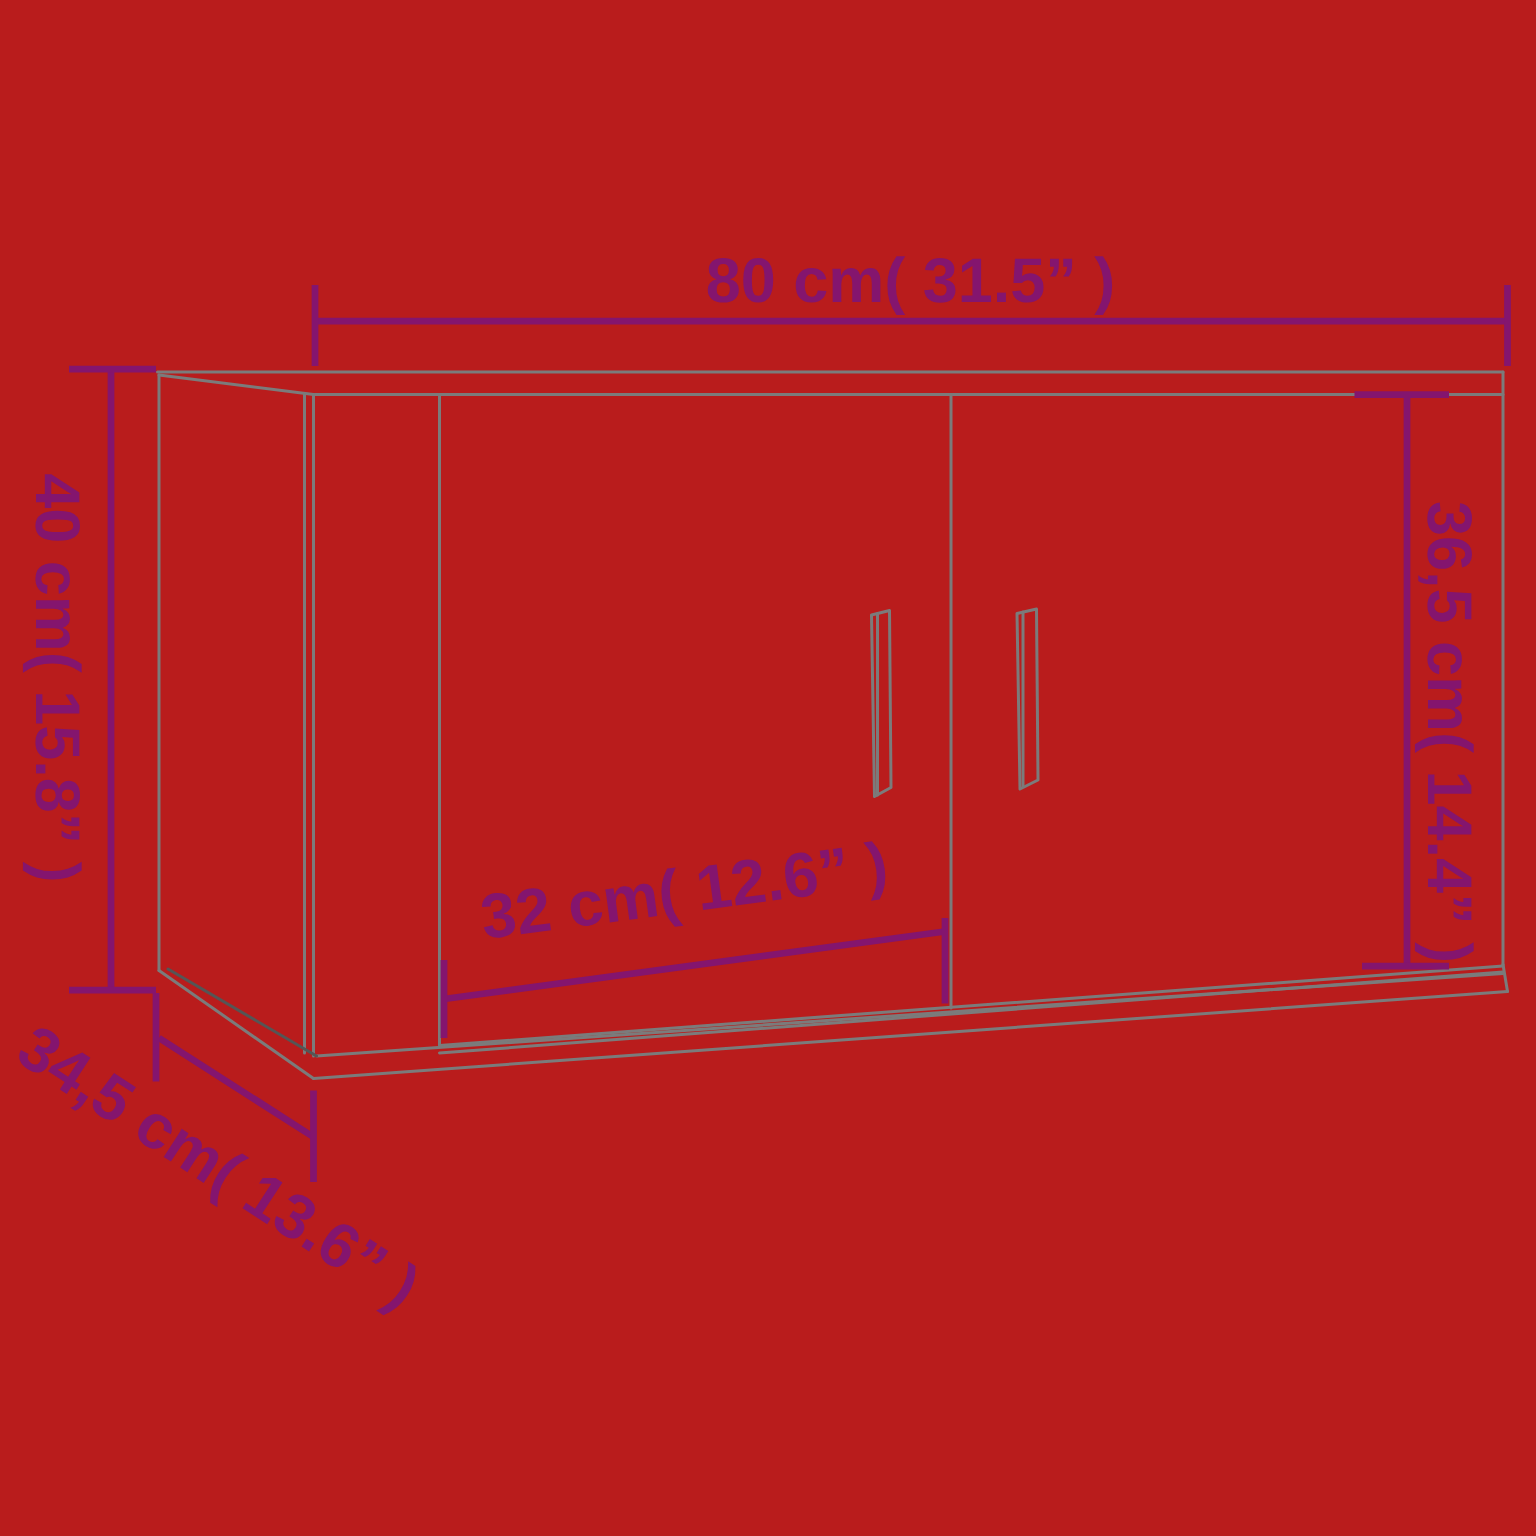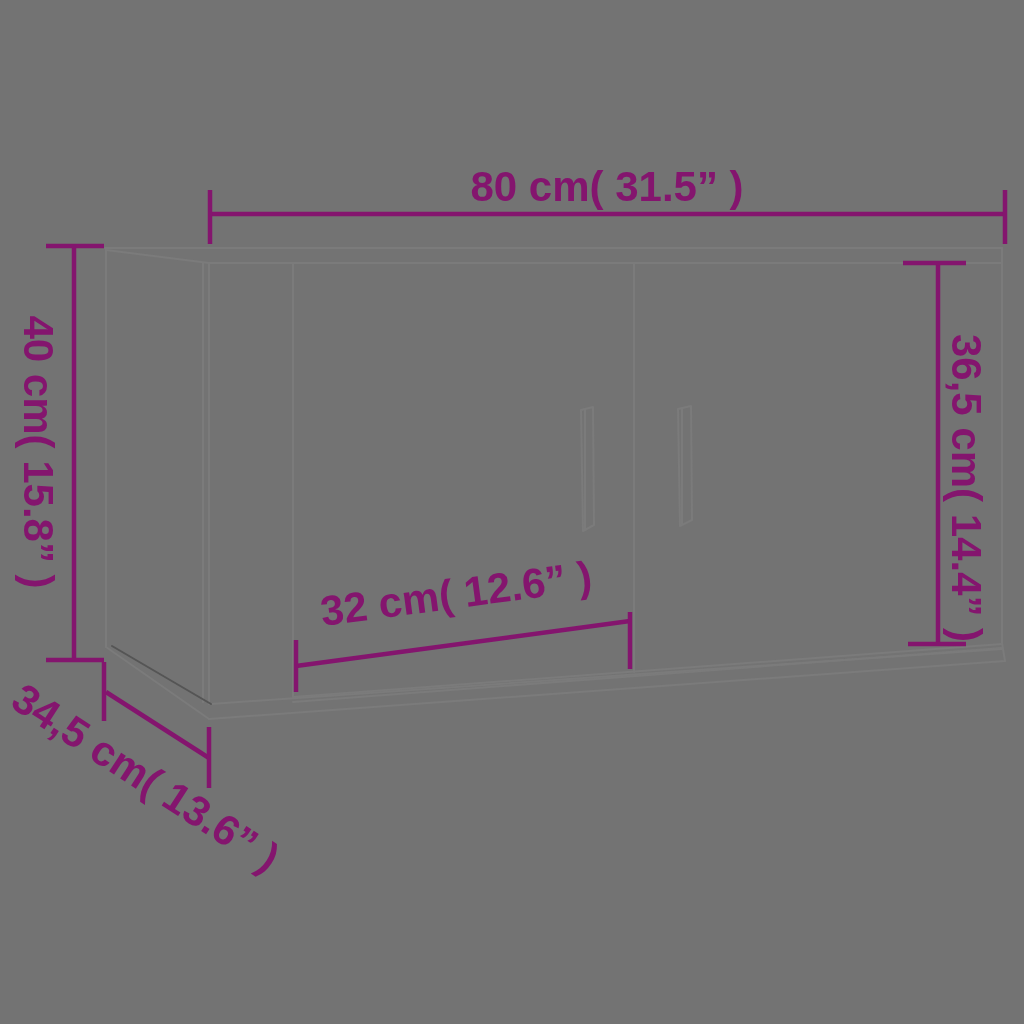--- a/index.html
+++ b/index.html
@@ -1,17 +1,17 @@
 <!DOCTYPE html>
 <html style="--accent: #84156e; --line: #7b7b7b;"><head>
 <meta charset="utf-8">
 <style>
   :root { --accent:#84156e; --line:#7b7b7b; --line-dark:#555555; }
   html,body { margin:0; padding:0; background:#ffffff; }
-  .stage { width:1024px; height:1024px; position:relative; background:#737373; }
+  .stage { width:1024px; height:1024px; position:relative; background:#b91c1c; }
   svg { display:block; }
   .outline { stroke:var(--line); stroke-width:2; fill:none; stroke-linecap:round; stroke-linejoin:round; }
   .outline-dark { stroke:var(--line-dark); stroke-width:2; fill:none; stroke-linecap:round; }
   .dim-line { stroke:var(--accent); stroke-width:4.5; fill:none; stroke-linecap:butt; }
   .dim-text { fill:var(--accent); font-family:"Liberation Sans","DejaVu Sans",sans-serif;
               font-weight:bold; font-size:42px; letter-spacing:0px; }
 </style>
 </head>
 <body>
 

